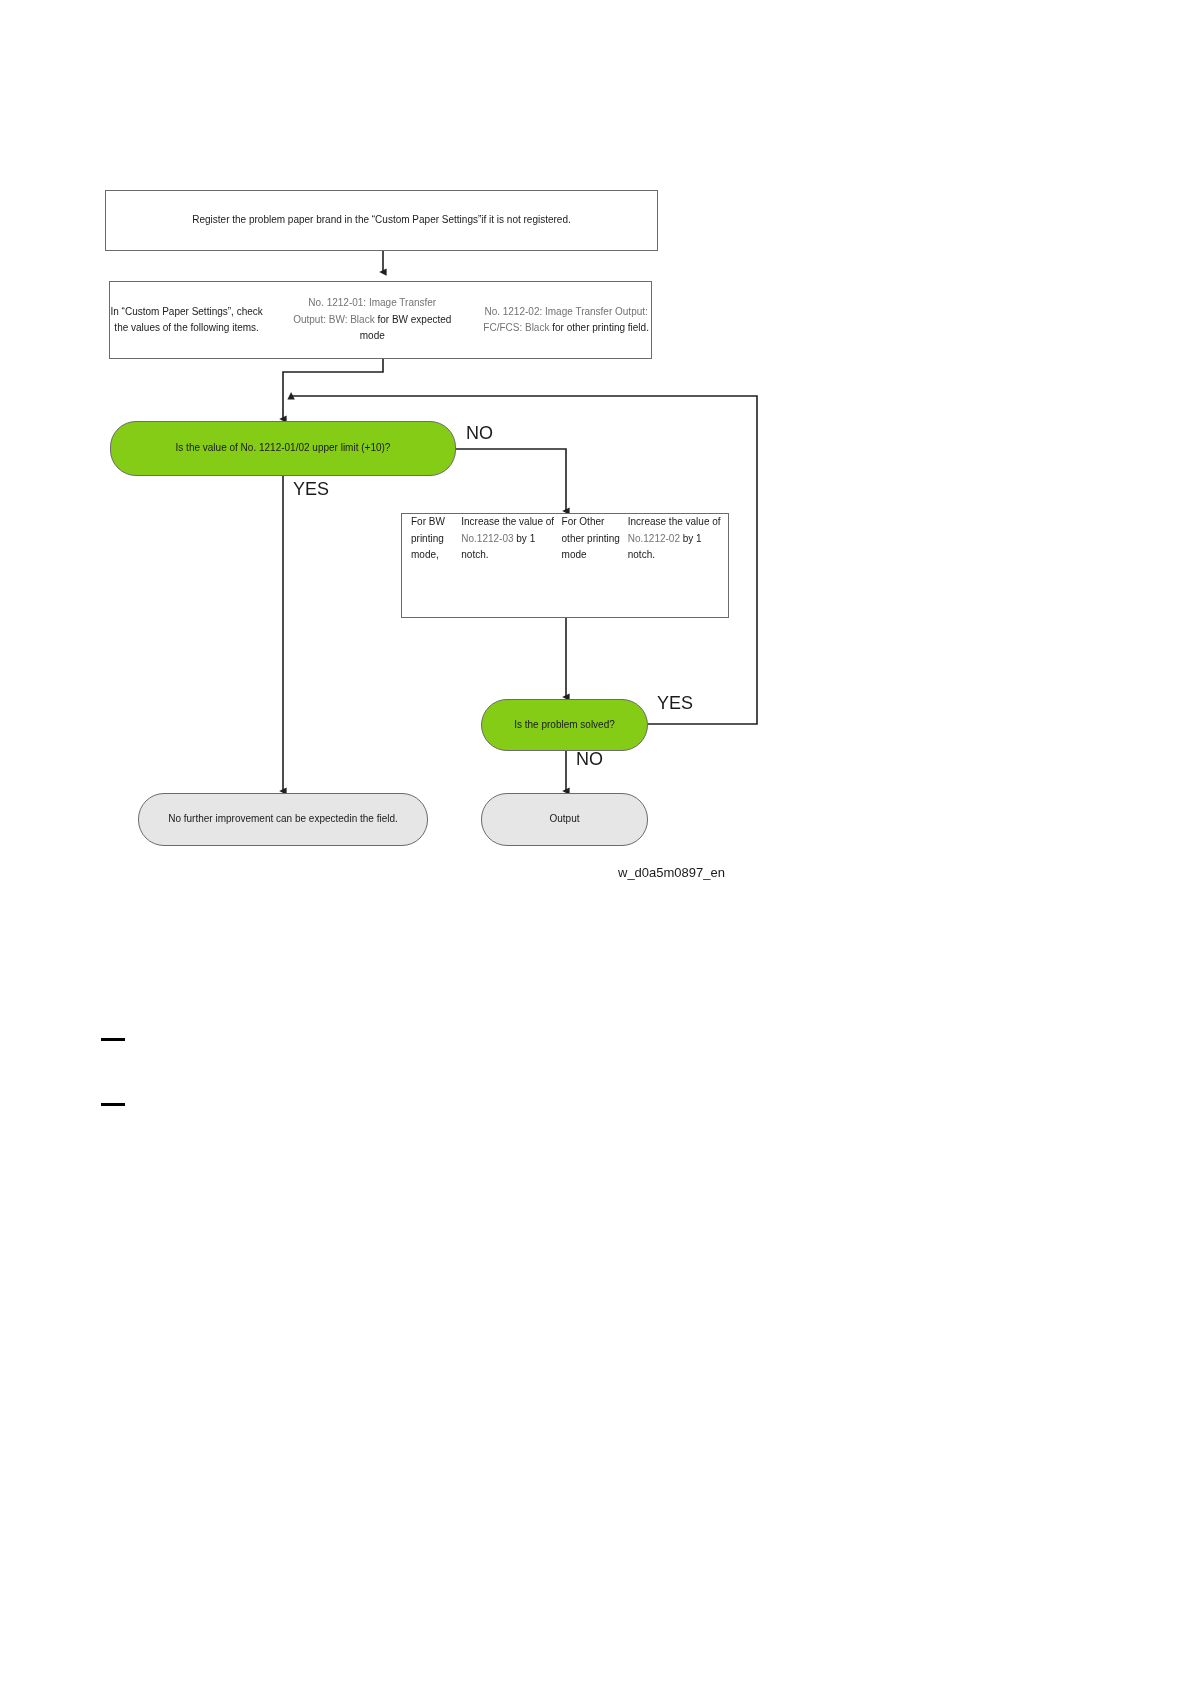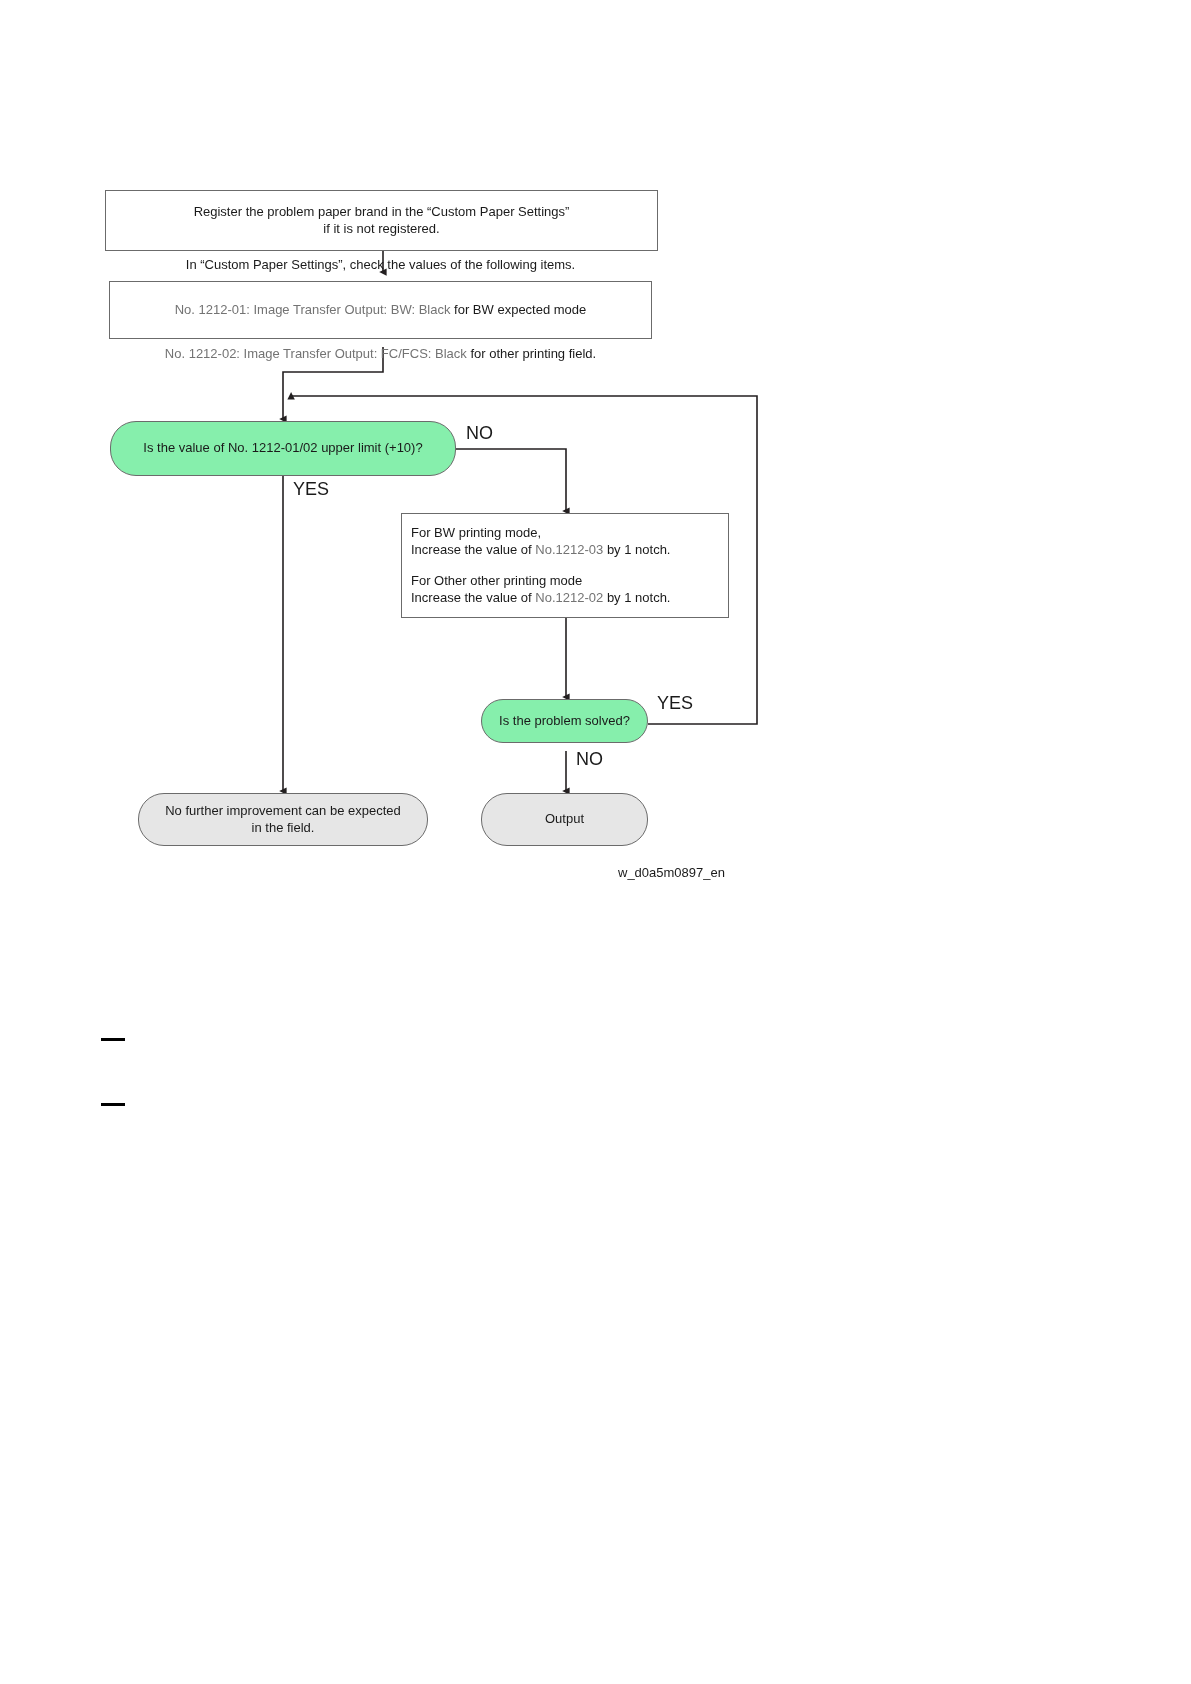--- a/index.html
+++ b/index.html
@@ -30,23 +30,22 @@
     top: 0;
     width: 1191px;
     height: 1684px;
   }
 
   
   .node {
     position: absolute;
     box-sizing: border-box;
     display: flex;
-    flex-direction: column;
     justify-content: center;
-    font-size: 13px;
+    font-size: 10px;
     line-height: 16.5px;
     color: #1a1a1a;
   }
 
   .rect-node {
     border: 1px solid #6b6b6b;
     background: #ffffff;
   }
 
   .rect-centered {
@@ -64,21 +63,21 @@
     border: 1px solid #6b6b6b;
     border-radius: 26px;
     background: #e6e6e6;
     align-items: center;
     text-align: center;
   }
 
   .decision-node {
     border: 1px solid #6b6b6b;
     border-radius: 26px;
-    background: #86efac;
+    background: #84cc16;
     align-items: center;
     text-align: center;
   }
 
   .blue {
     color: #737373;
   }
 
   .spacer-line {
     height: 15px;
@@ -142,21 +141,21 @@
 
       <line x1="566" y1="751" x2="566" y2="791" marker-end="url(#arrowhead)"></line>
     </g>
   </svg>
 
   <div class="node rect-node rect-centered" style="left:105px; top:190px; width:553px; height:61px;">
     <div>Register the problem paper brand in the “Custom Paper Settings”</div>
     <div>if it is not registered.</div>
   </div>
 
-  <div class="node rect-node rect-centered" style="left:109px; top:281px; width:543px; height:58px;gap:28px;">
+  <div class="node rect-node rect-centered" style="left:109px; top:281px; width:543px; height:78px;gap:28px;">
     <div>In “Custom Paper Settings”, check the values of the following items.</div>
     <div>
       <span class="blue">No. 1212-01: Image Transfer Output: BW: Black</span><span> for BW expected mode</span>
     </div>
     <div>
       <span class="blue">No. 1212-02: Image Transfer Output: FC/FCS: Black</span><span> for other printing field.</span>
     </div>
   </div>
 
   <div class="node decision-node" style="left:110px; top:421px; width:346px; height:55px;">
@@ -164,21 +163,21 @@
   </div>
 
   <div class="node rect-node rect-left" style="left:401px; top:513px; width:328px; height:105px;">
     <div>For BW printing mode,</div>
     <div><span>Increase the value of </span><span class="blue">No.1212-03</span><span> by 1 notch.</span></div>
     <div class="spacer-line"></div>
     <div>For Other other printing mode</div>
     <div><span>Increase the value of </span><span class="blue">No.1212-02</span><span> by 1 notch.</span></div>
   </div>
 
-  <div class="node decision-node" style="left:481px; top:699px; width:167px; height:44px;">
+  <div class="node decision-node" style="left:481px; top:699px; width:167px; height:52px;">
     <div>Is the problem solved?</div>
   </div>
 
   <div class="node terminal-node" style="left:138px; top:793px; width:290px; height:53px;">
     <div>No further improvement can be expected</div>
     <div>in the field.</div>
   </div>
 
   <div class="node terminal-node" style="left:481px; top:793px; width:167px; height:53px;">
     <div>Output</div>

